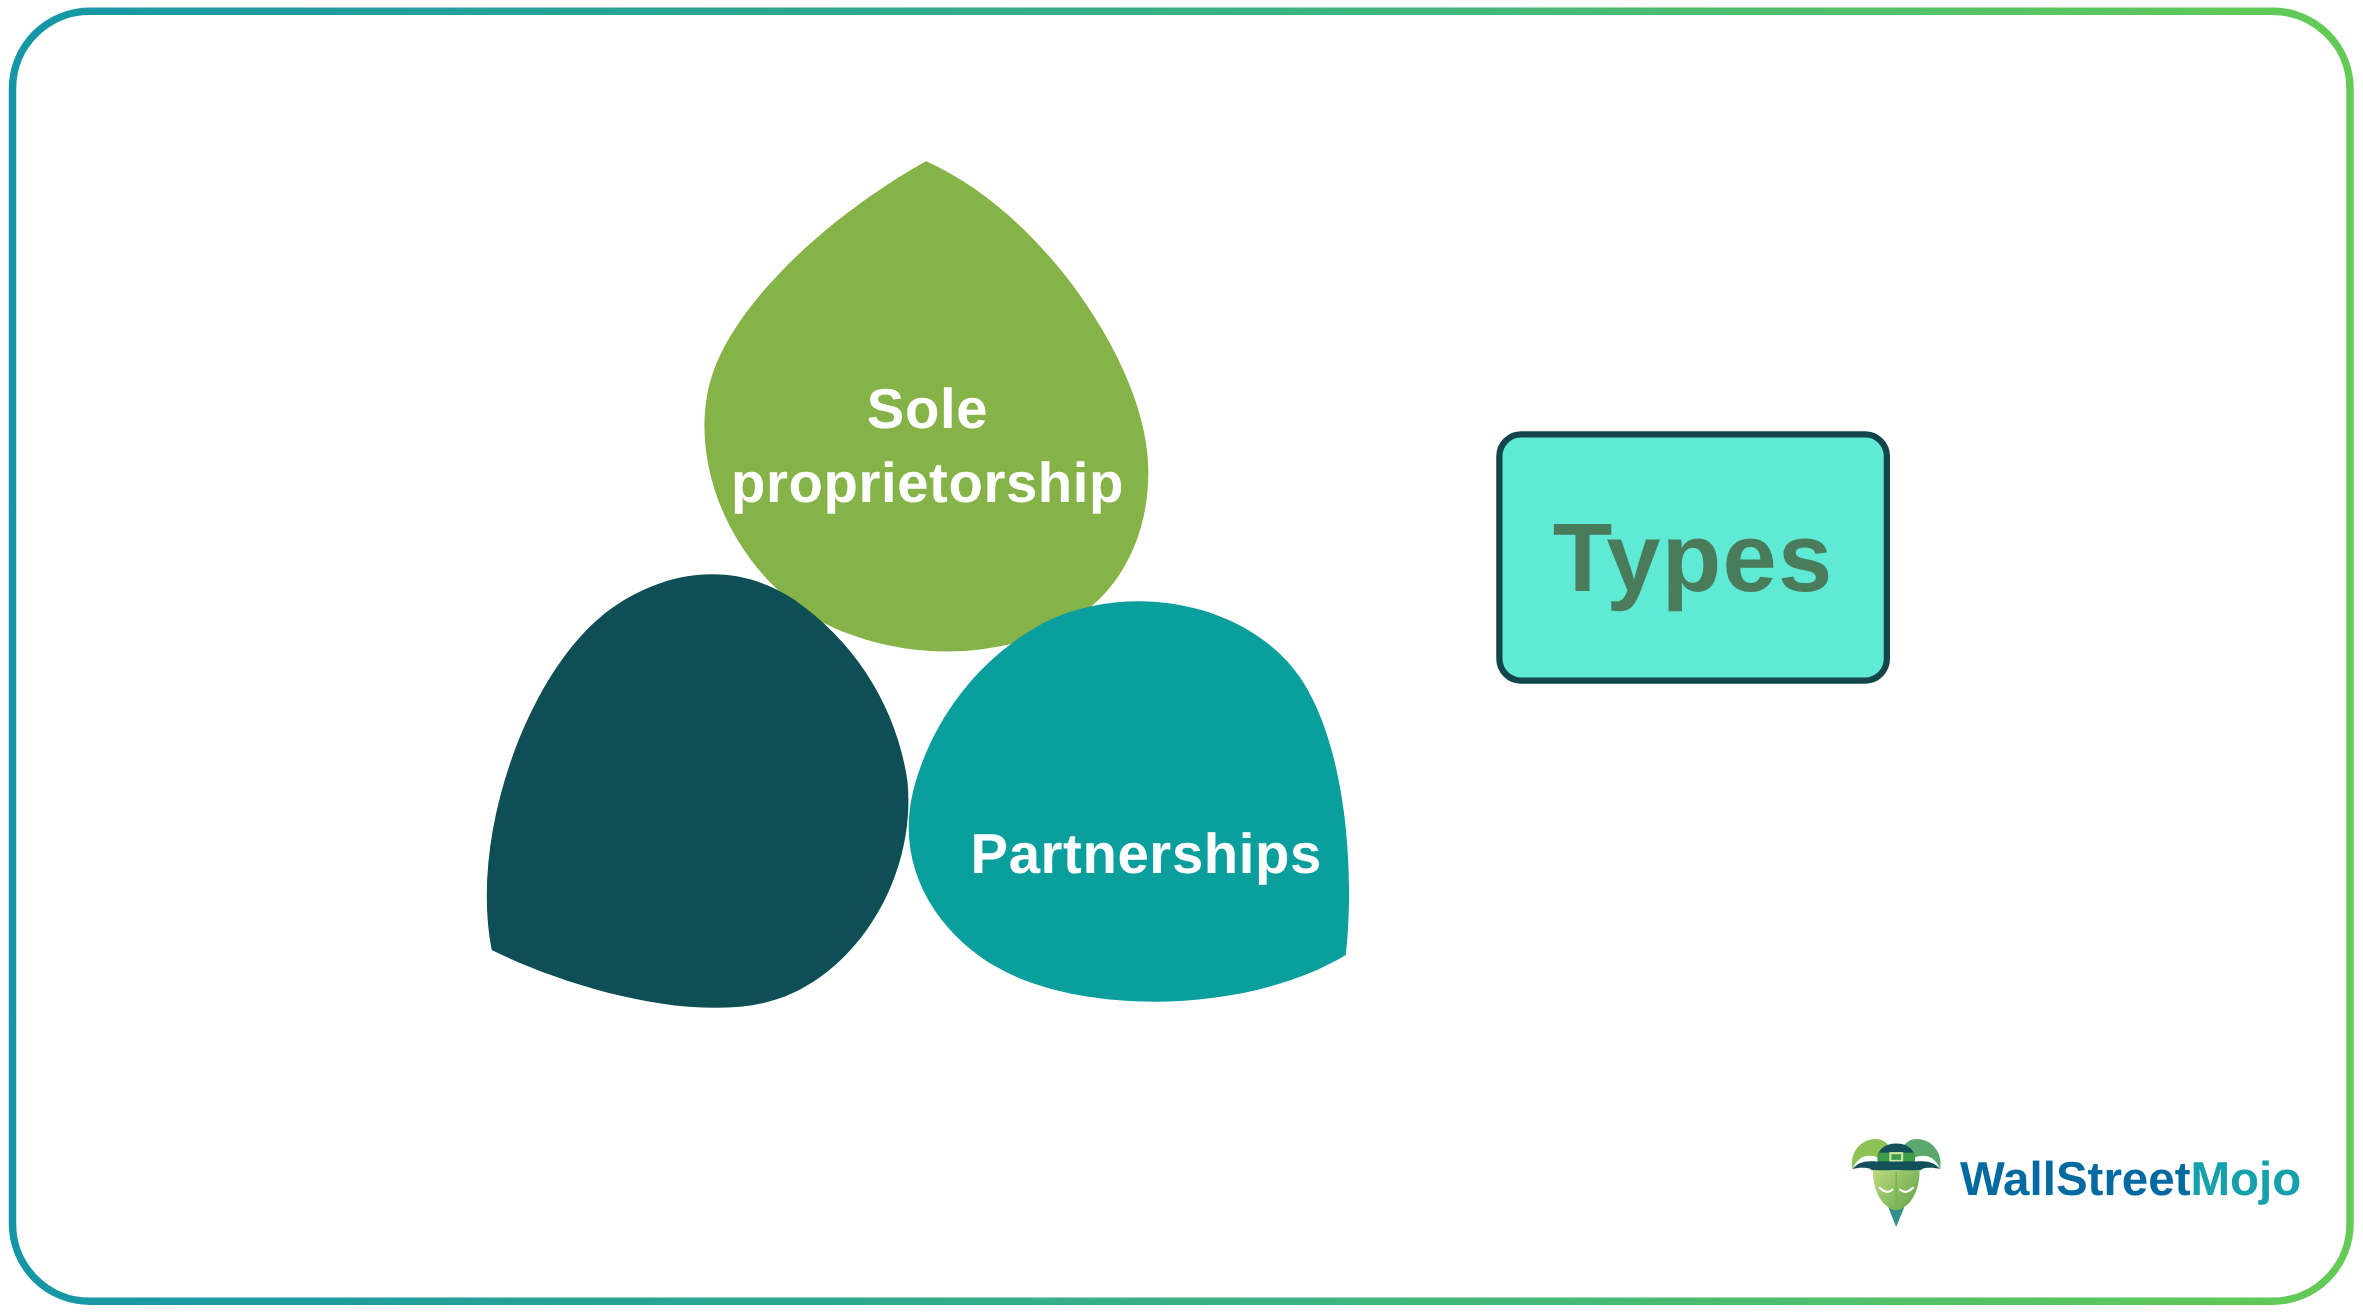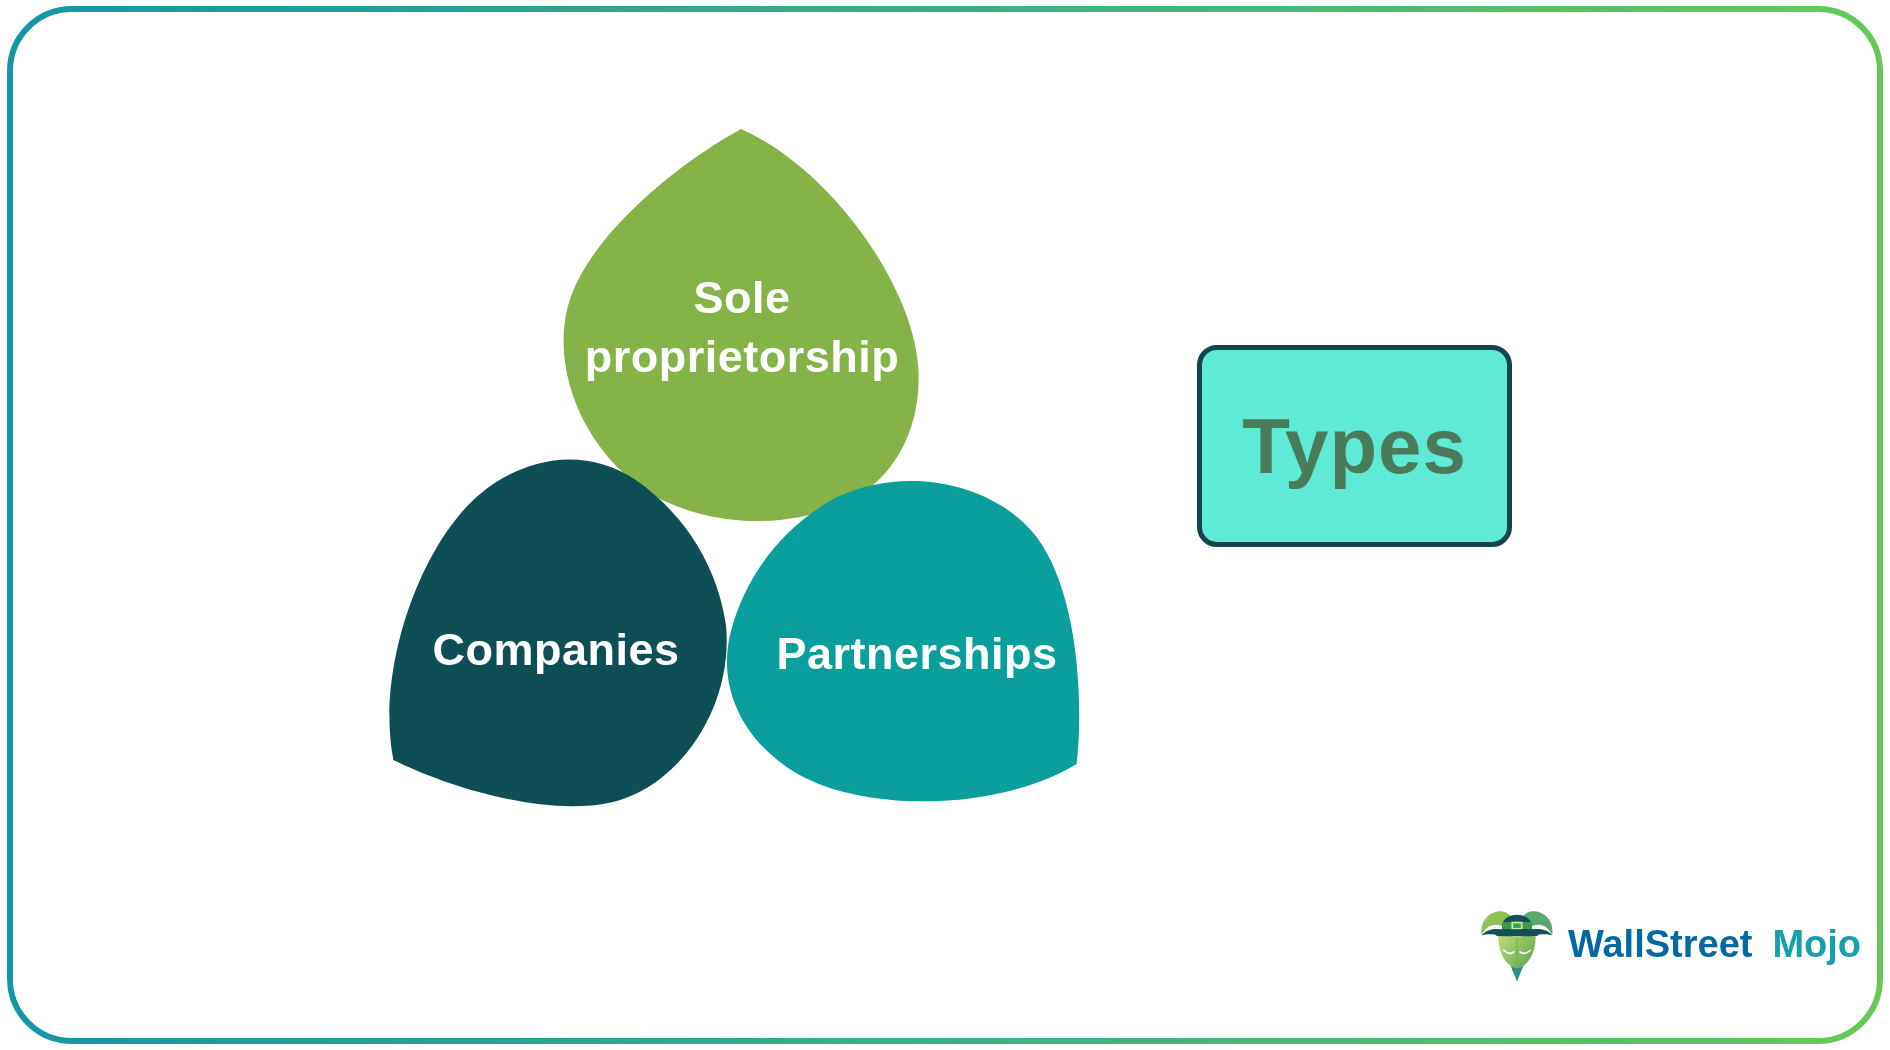--- a/index.html
+++ b/index.html
@@ -15,20 +15,21 @@
   .blob-label {
     position: absolute;
     transform: translate(-50%, -50%);
     color: #ffffff;
     font-weight: 700;
     font-size: 45px;
     line-height: 1.3;
     text-align: center;
     letter-spacing: 0.5px;
     white-space: pre-line;
+    margin-top: 30px;
   }
   .blob-label.wrap { width: 380px; white-space: normal; }
   .types-box {
     position: absolute;
     left: 1197px;
     top: 345px;
     width: 305px;
     height: 192px;
     border: 5px solid #12454C;
     border-radius: 20px;
@@ -52,21 +53,21 @@
     gap: 12px;
   }
   .logo-icon { width: 78px; height: 92px; }
   .logo-text {
     font-size: 38px;
     font-weight: 700;
     letter-spacing: 0px;
     white-space: nowrap;
   }
   .logo-text .part1 { color: #0369a1; }
-  .logo-text .part2 { color: #16A0AC; margin-left: 20px; }
+  .logo-text .part2 { color: #16A0AC; }
 </style>
 </head>
 <body>
 
 <div class="canvas">
 
   <svg class="layer" width="1890" height="1050" viewBox="0 0 1890 1050" aria-hidden="true">
     <defs>
       <linearGradient id="frameGrad" x1="0%" y1="0%" x2="100%" y2="0%">
         <stop offset="0%" stop-color="#1596A6"></stop>
@@ -92,21 +93,20 @@
              C 170,-45 90,-160 0,-200 Z" fill="#0E4E55"></path>
     <path transform="translate(921,655) rotate(125) scale(0.95)" d="M 0,-200
              C -55,-170 -140,-105 -168,-38
              C -196,30 -160,125 -85,168
              C -30,196 35,200 95,178
              C 158,154 182,92 177,35
              C 170,-45 90,-160 0,-200 Z" fill="#0A9E9C"></path>
   </svg>
 
   <div class="blob-label wrap" style="left:742px; top:327px;">Sole proprietorship</div>
-  <div class="blob-label" style="left:556px; top:650px;">Companies</div>
   <div class="blob-label" style="left:917px; top:654px;">Partnerships</div>
 
   <div class="types-box">
     <span class="types-label">Types</span>
   </div>
 
   <div class="logo">
     <svg class="logo-icon" viewBox="0 0 100 110" aria-hidden="true">
       <defs>
         <linearGradient id="faceGrad" x1="0" y1="0" x2="1" y2="1">

